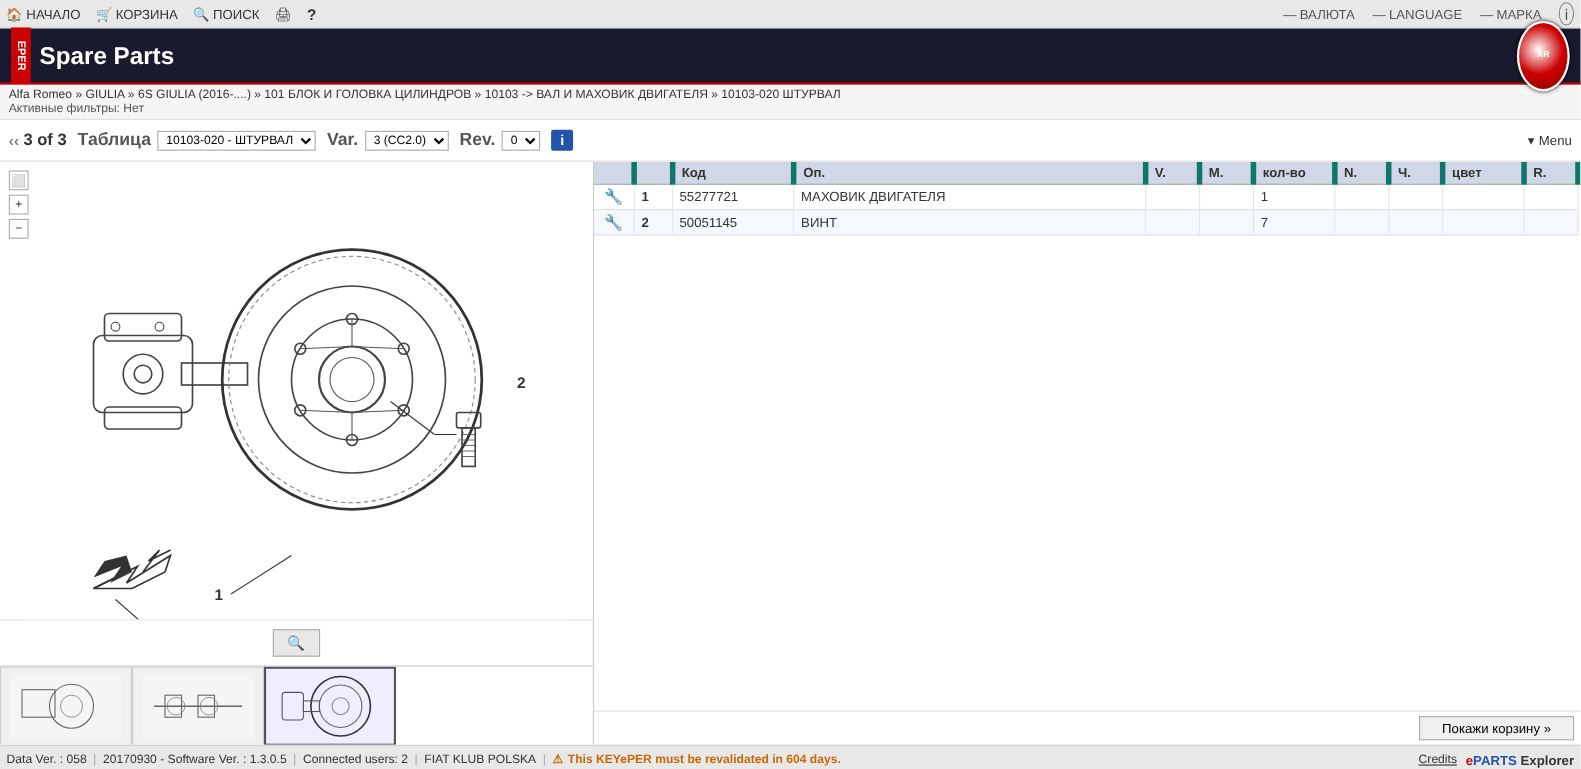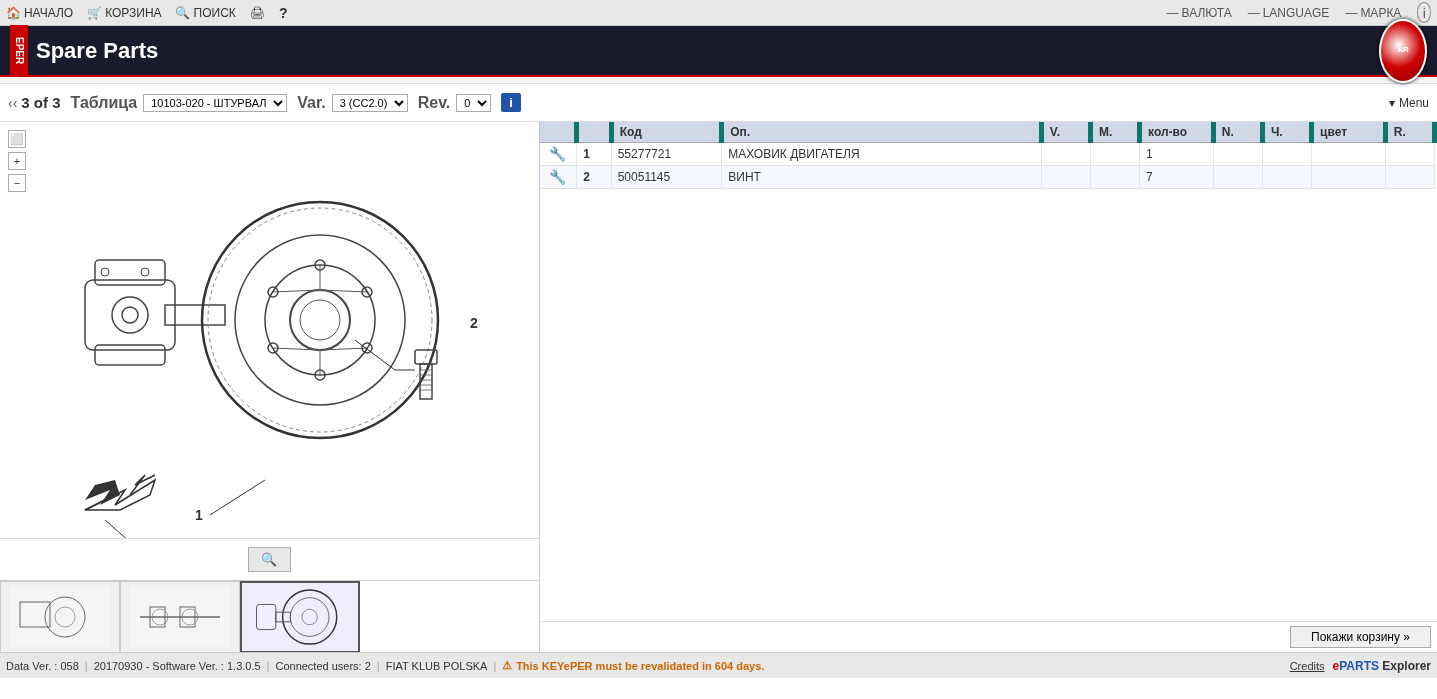--- a/index.html
+++ b/index.html
@@ -303,20 +303,25 @@
   </div>
   <div class="alfa-logo" style="
     background: radial-gradient(circle at 40% 40%, #fff 0%, #cc0000 50%, #8b0000 100%);
     border: 2px solid #fff;
     box-shadow: 0 0 4px #000;
     font-size:8px; color:#fff; font-weight:bold; text-align:center; line-height:1.1;
   ">AR</div>
 </div>
 
 <div class="breadcrumb-bar">
+  <span>Alfa Romeo » GIULIA » 6S GIULIA (2016-....) » 101 БЛОК И ГОЛОВКА ЦИЛИНДРОВ » 10103 -&gt; ВАЛ И МАХОВИК ДВИГАТЕЛЯ » 10103-020 ШТУРВАЛ</span>
+  <div class="active-filters">
+    <span>Активные фильтры:</span>
+    <span>Нет</span>
+  </div>
 </div>
 
 <div class="toolbar">
   <div class="toolbar-nav">
     <button>‹‹</button>
     <span class="toolbar-label">3 of 3</span>
   </div>
   <div class="toolbar-section">
     <label>Таблица</label>
     <select class="toolbar-select">

